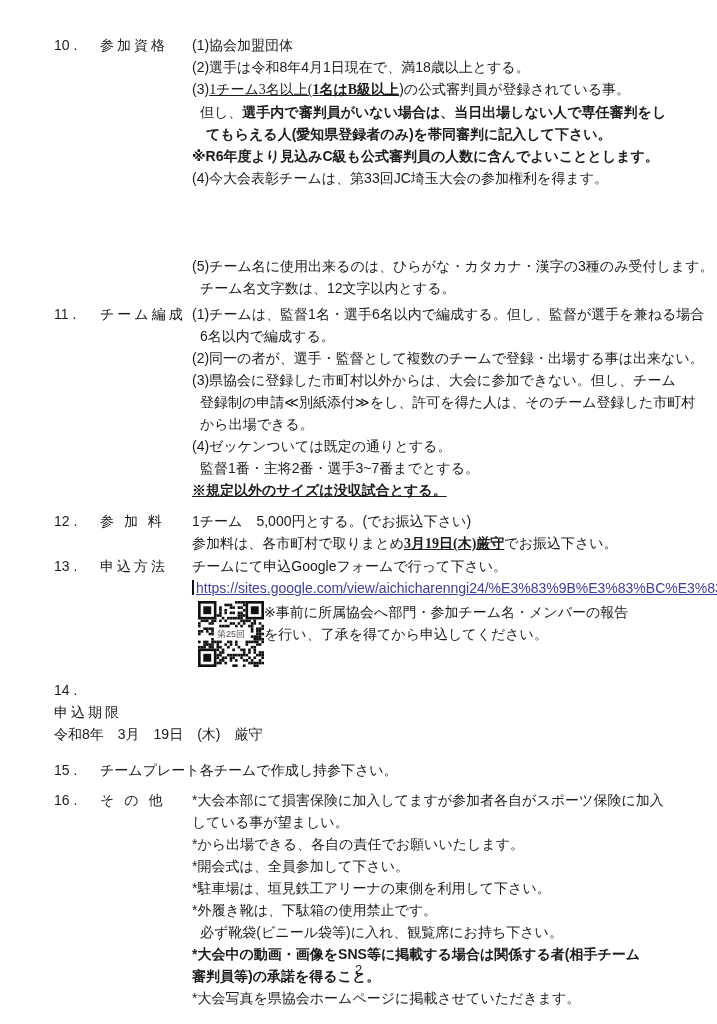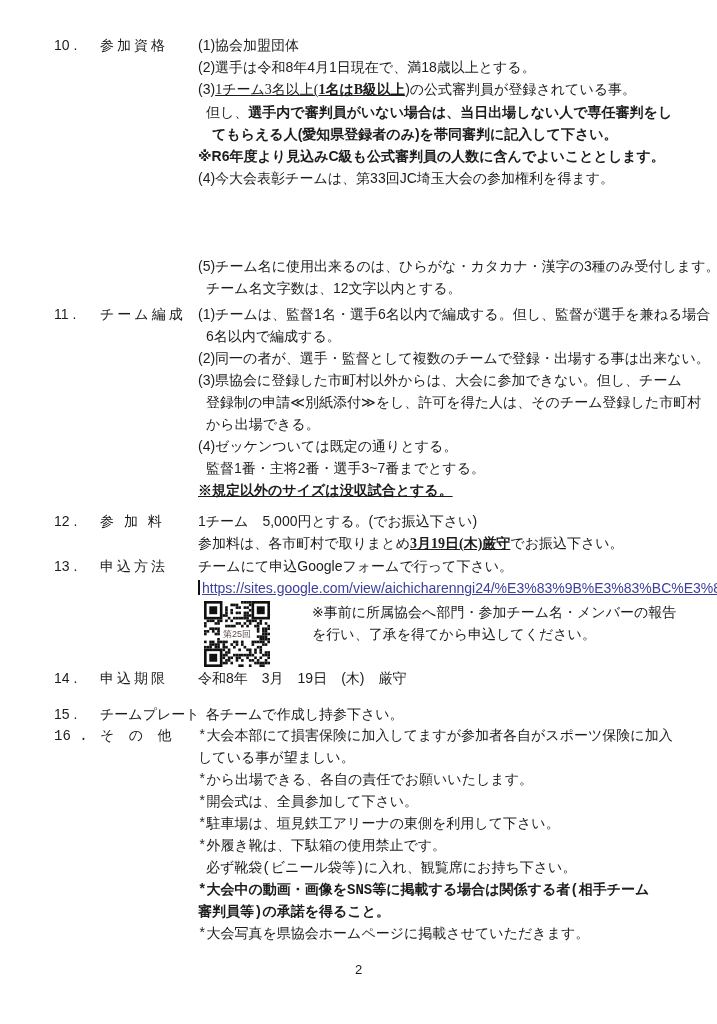--- a/index.html
+++ b/index.html
@@ -4,42 +4,42 @@
 <style>
   html,body{margin:0;padding:0;background:#ffffff;}
   .page{
     position:relative;width:717px;height:1024px;background:#ffffff;
     font-family:"Liberation Sans","DejaVu Sans",sans-serif;
     font-size:14px;color:#1c1c1c;overflow:hidden;
   }
   .content{position:absolute;left:54px;top:34px;right:26px;}
   .section{display:flex;align-items:flex-start;}
   .sec-num{width:46px;flex:none;line-height:22px;}
-  .sec-title{min-width:92px;flex:none;letter-spacing:3px;white-space:nowrap;padding-right:6px;line-height:22px;}
+  .sec-title{min-width:92px;flex:none;letter-spacing:3px;white-space:nowrap;line-height:22px;}
   .sec-title.wide{letter-spacing:0;}
   .sec-body{flex:1;min-width:0;}
   .line{line-height:22px;min-height:22px;white-space:nowrap;}
   .line.blank{min-height:22px;}
   .ind1{margin-left:8px;}
   .ind2{margin-left:14px;}
   .b{font-weight:bold;}
   .u{text-decoration:underline;font-family:Liberation Serif, serif;}
   a.run.link{text-decoration:underline;cursor:pointer;}
   .cursor{display:inline-block;width:2px;height:15px;background:#111;vertical-align:-2px;margin-right:2px;}
   .qr-row{display:flex;align-items:flex-start;margin-top:2px;}
   .qr-box{width:66px;height:66px;flex:none;margin-left:6px;}
-  .qr-notes{margin-left:42px;}
+  .qr-notes{}
   
   .s10{margin-top:0;}
   .s11{margin-top:4px;}
   .s12{margin-top:8px;}
   .s13{margin-top:0;}
-  .s14{margin-top:0;}
+  .s14{margin-top:12px;flex-direction:column;}
   .s15{margin-top:14px;}
-  .s16{margin-top:0;font-family:Liberation Mono, monospace;}
+  .s16{margin-top:8px;}
   .footer-page{position:absolute;left:0;right:0;top:962px;text-align:center;font-size:13px;color:#1c1c1c;}
 </style>
 </head>
 <body>
 
 <div class="page">
   <div class="content">
       <div class="section s10">
         <div class="sec-num">10 .</div>
         <div class="sec-title">参加資格</div>

